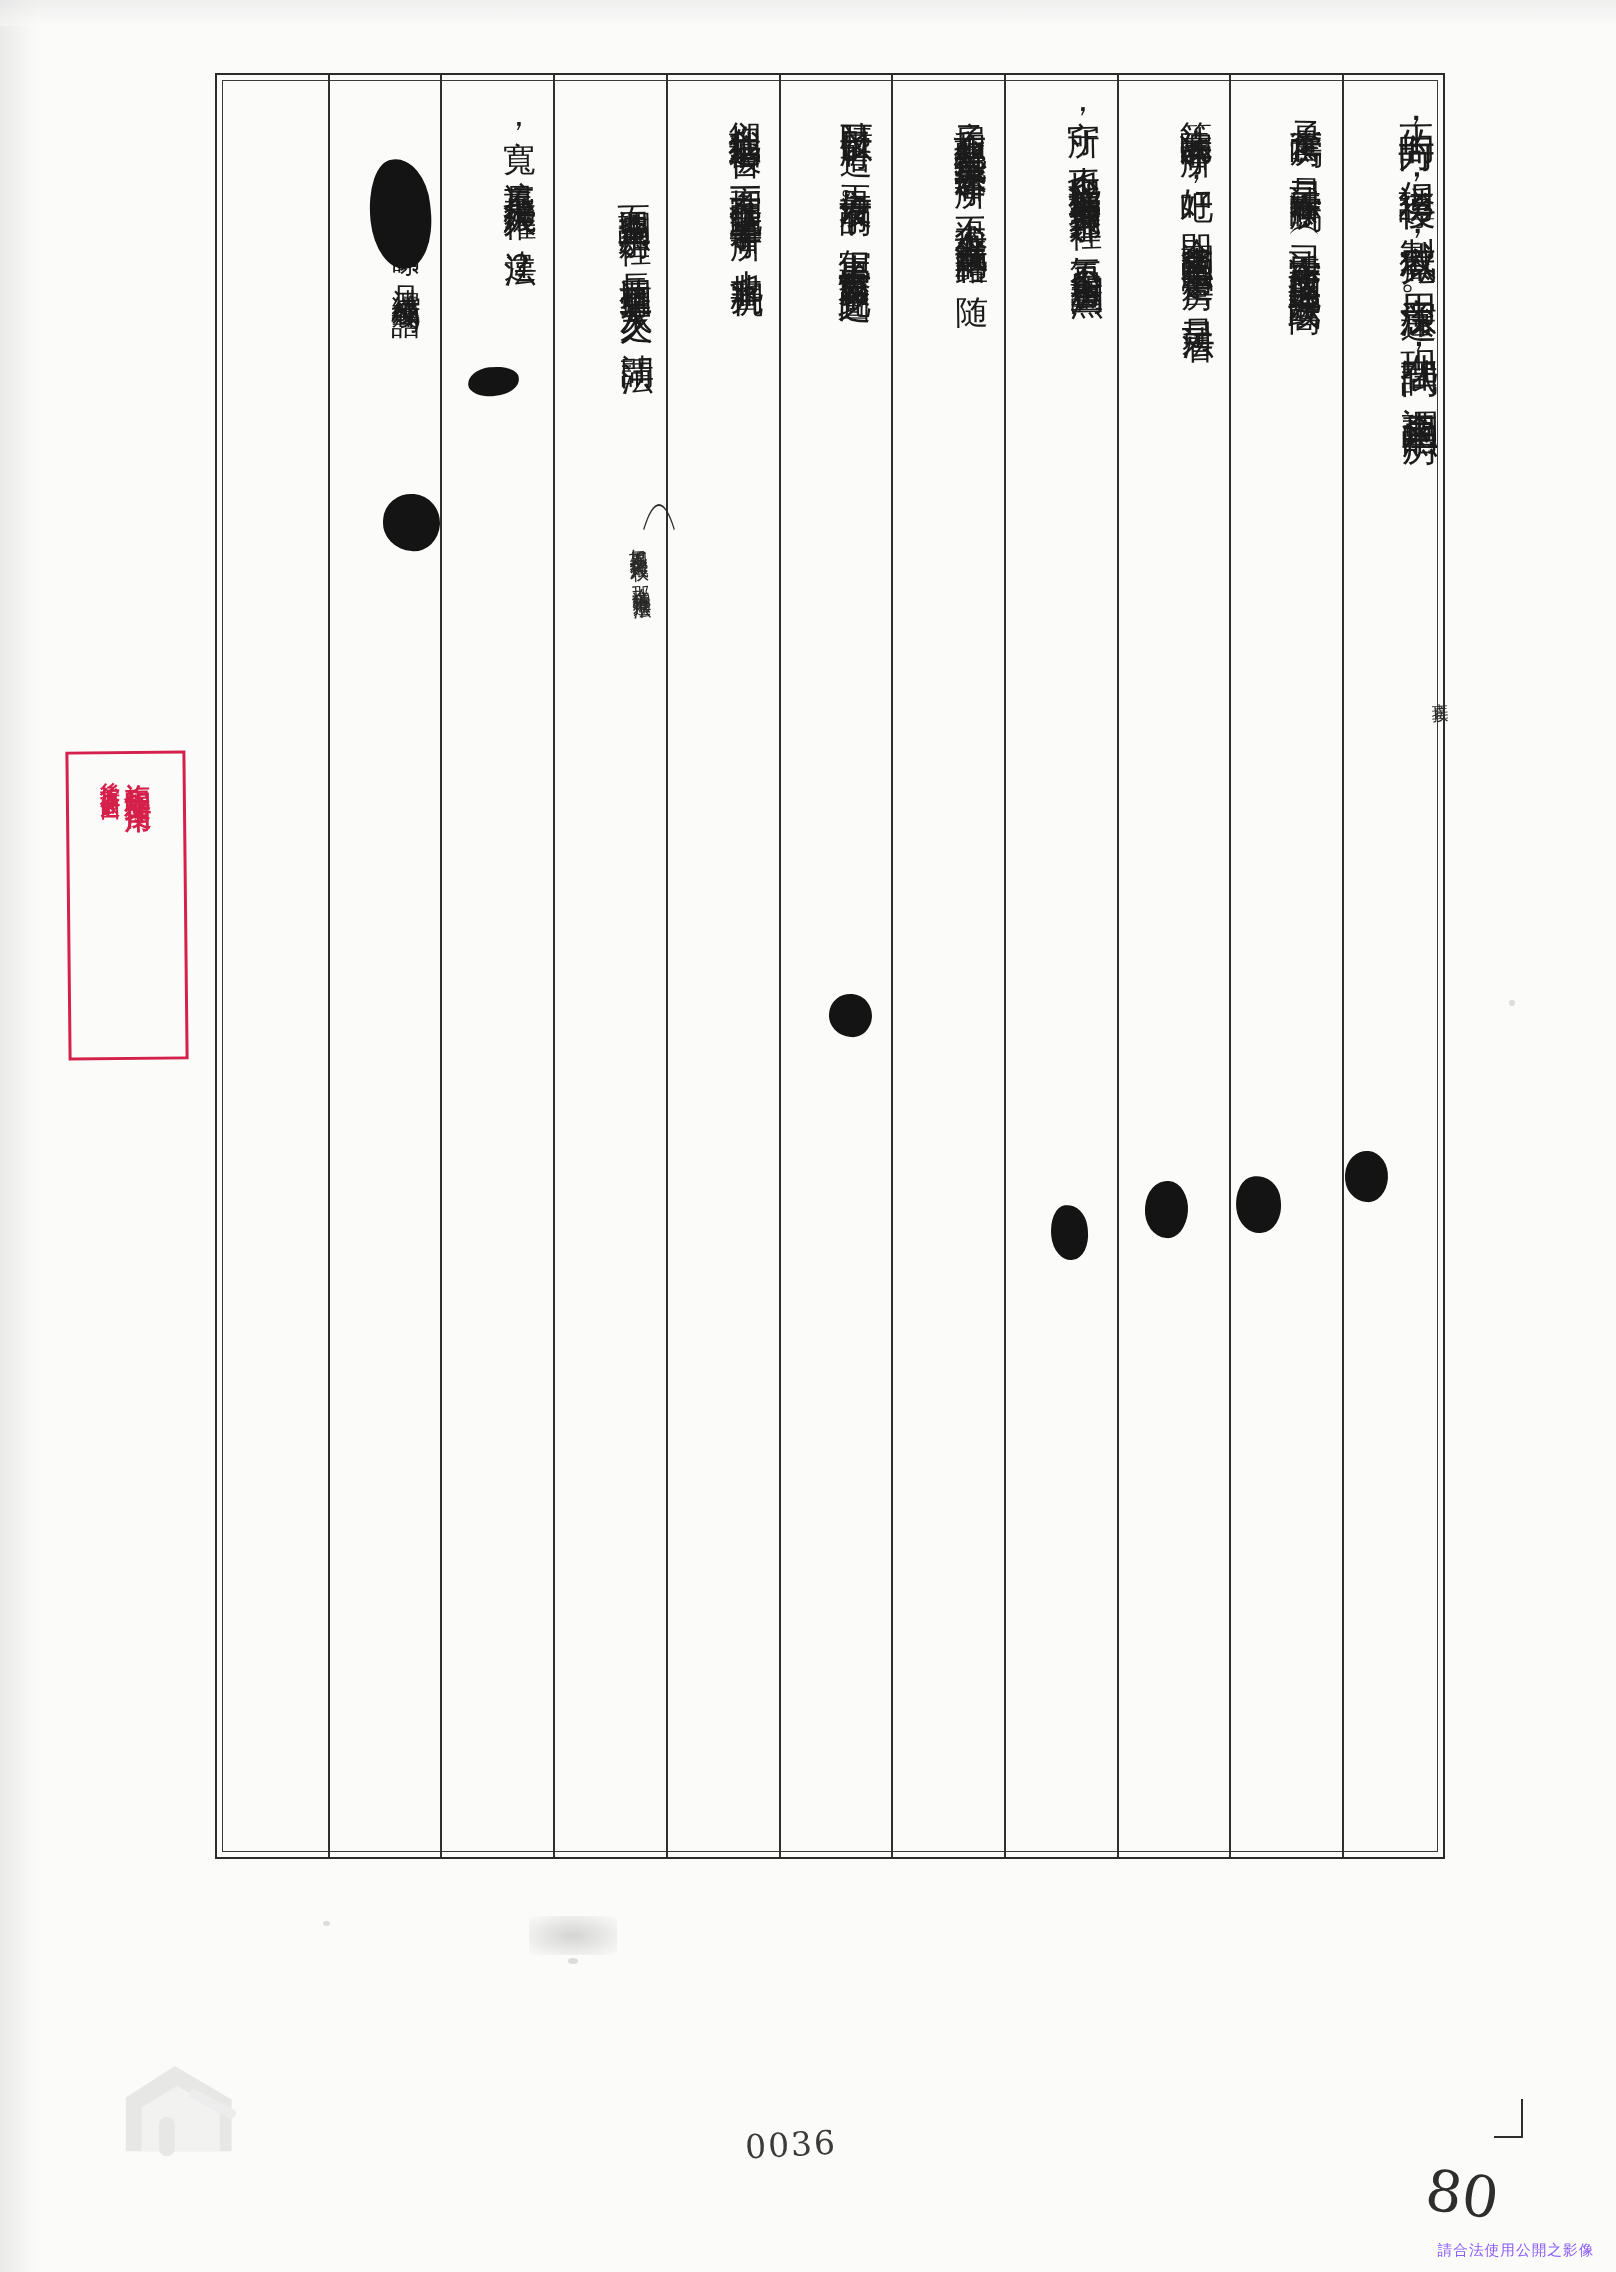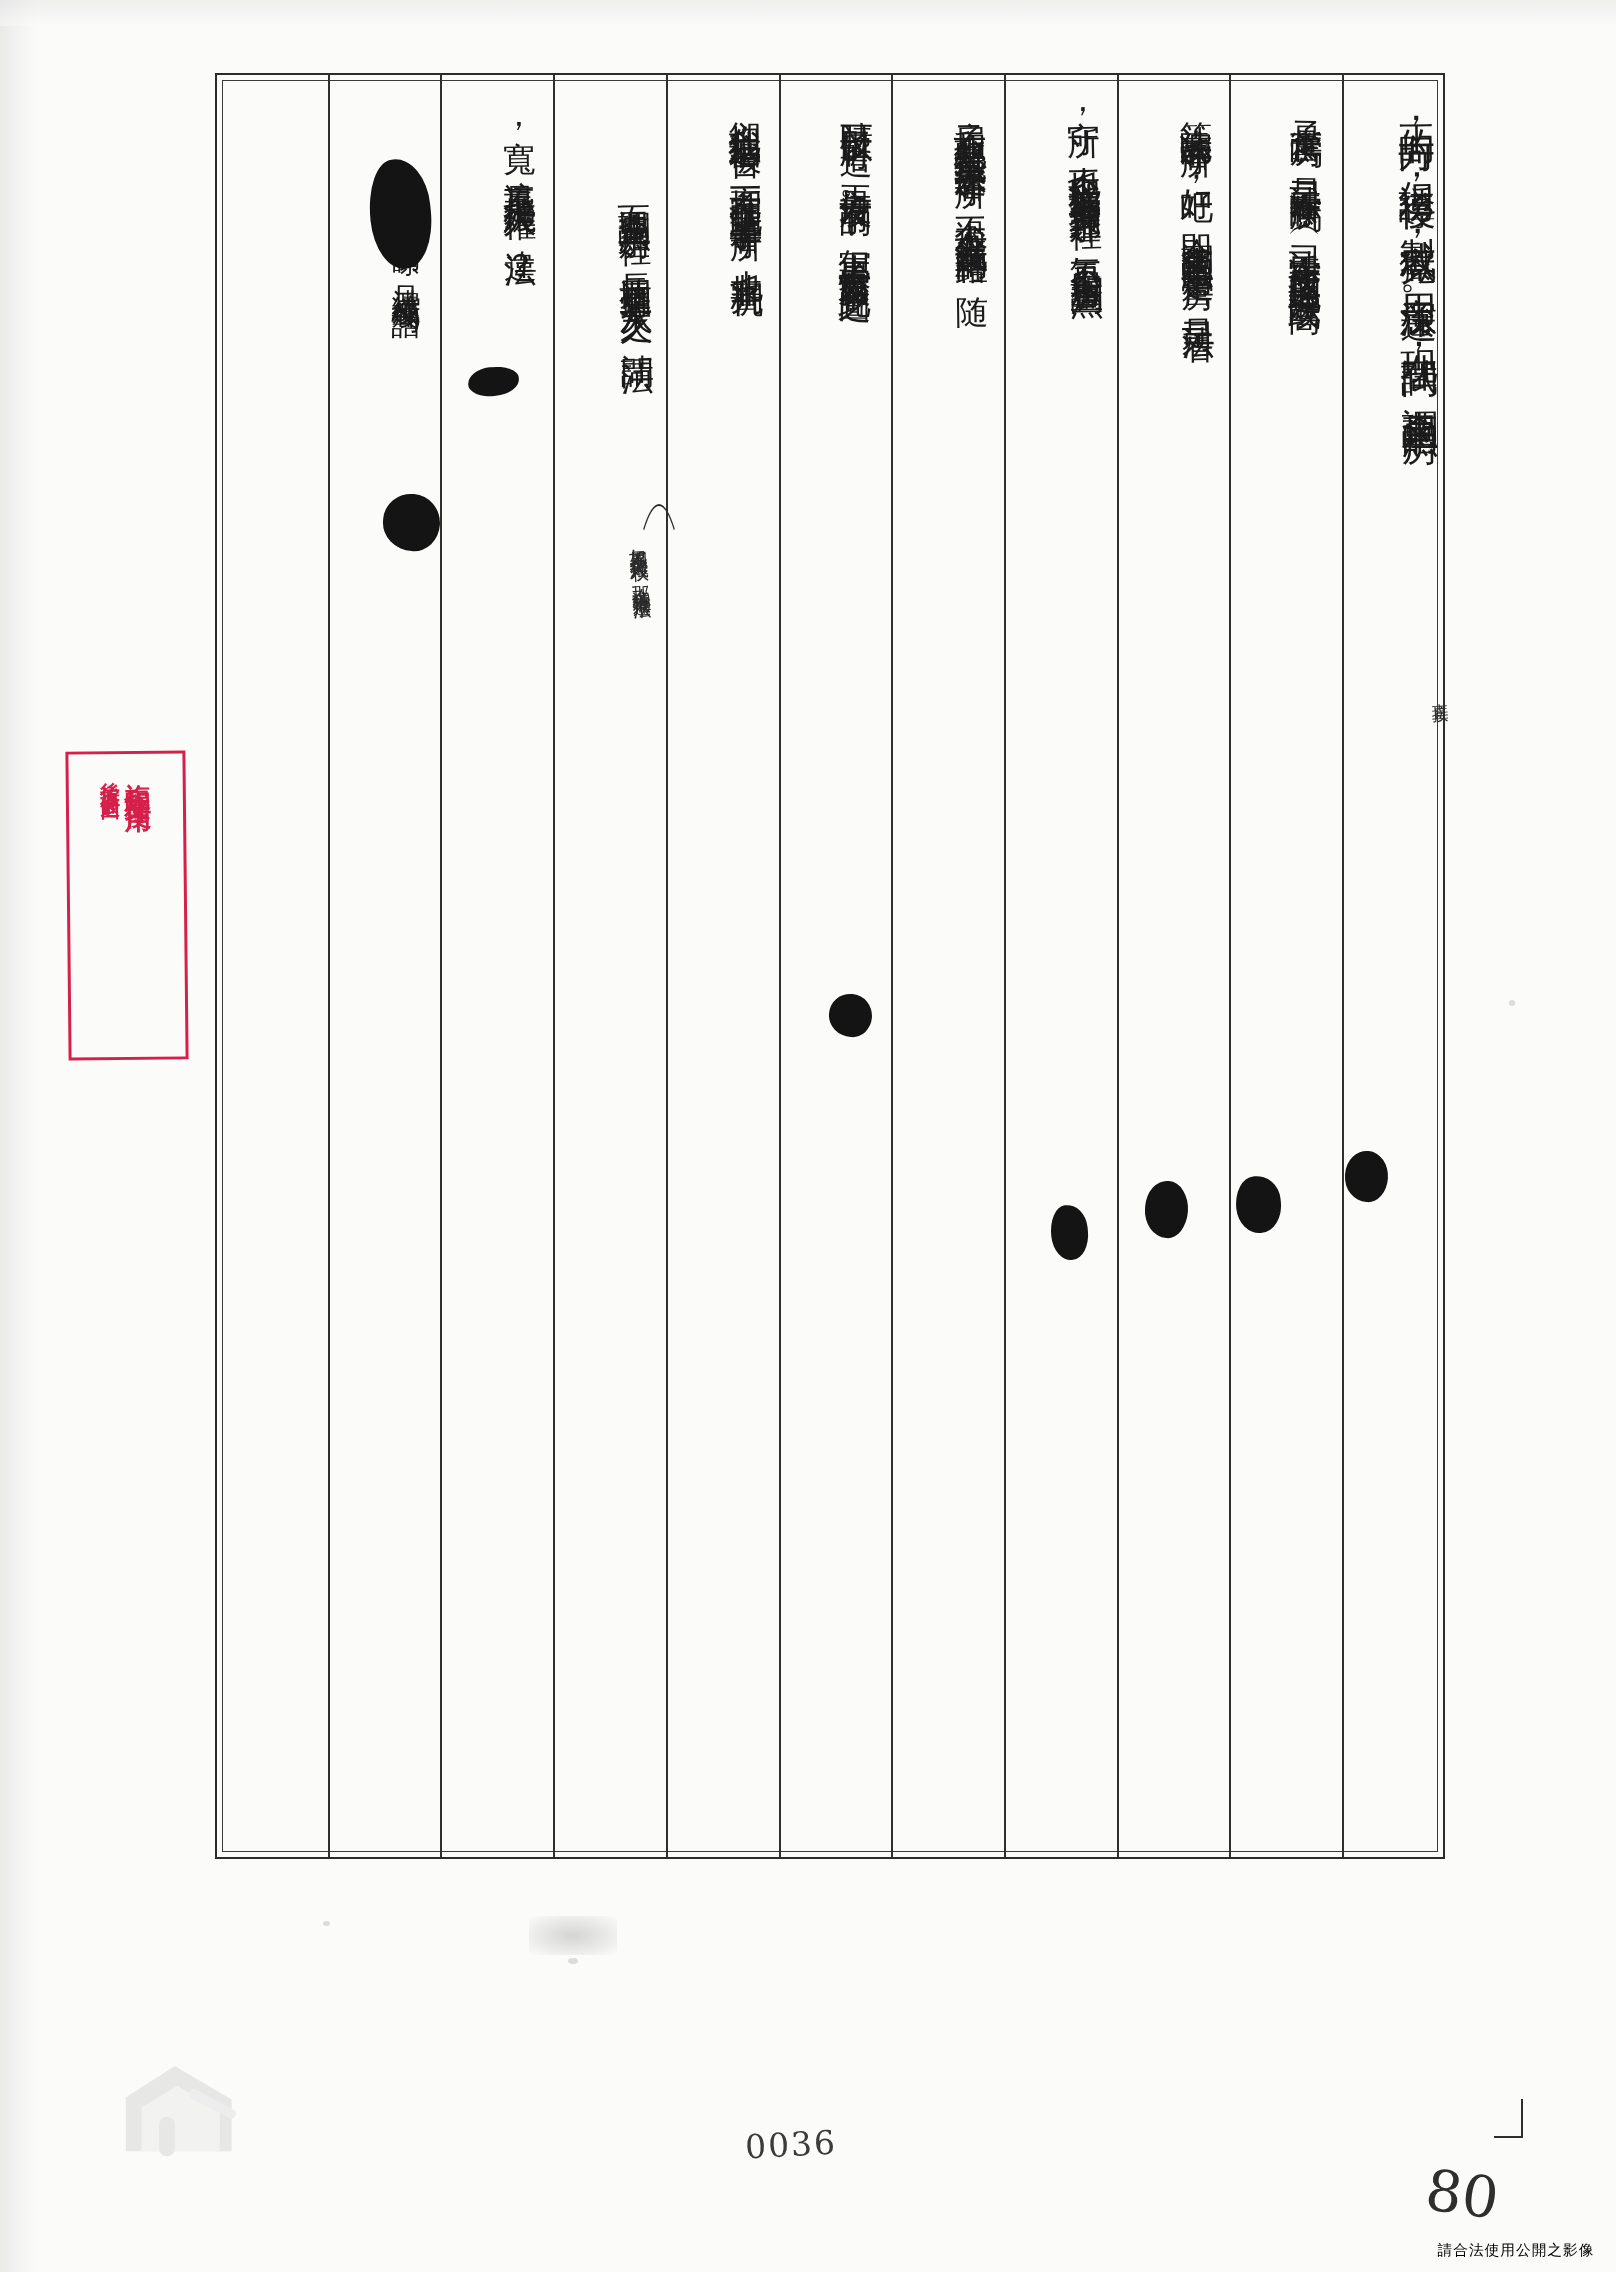--- a/index.html
+++ b/index.html
@@ -198,21 +198,21 @@
     height: 37px;
     border-right: 2.9px solid #2e2e2e;
     border-bottom: 2.9px solid #2e2e2e;
   }
   .footer-note {
     position: absolute;
     right: 21.6px;
     top: 2241px;
     font-family: "DejaVu Sans", sans-serif;
     font-size: 14.7px;
-    color: #000000;
+    color: #8b5cf6;
     letter-spacing: 1px;
   }
   
   .smudge {
     position: absolute;
     left: 529px;
     top: 1916px;
     width: 88px;
     height: 39px;
     background: radial-gradient(ellipse at center, rgba(140,140,140,.35), rgba(255,255,255,0));

